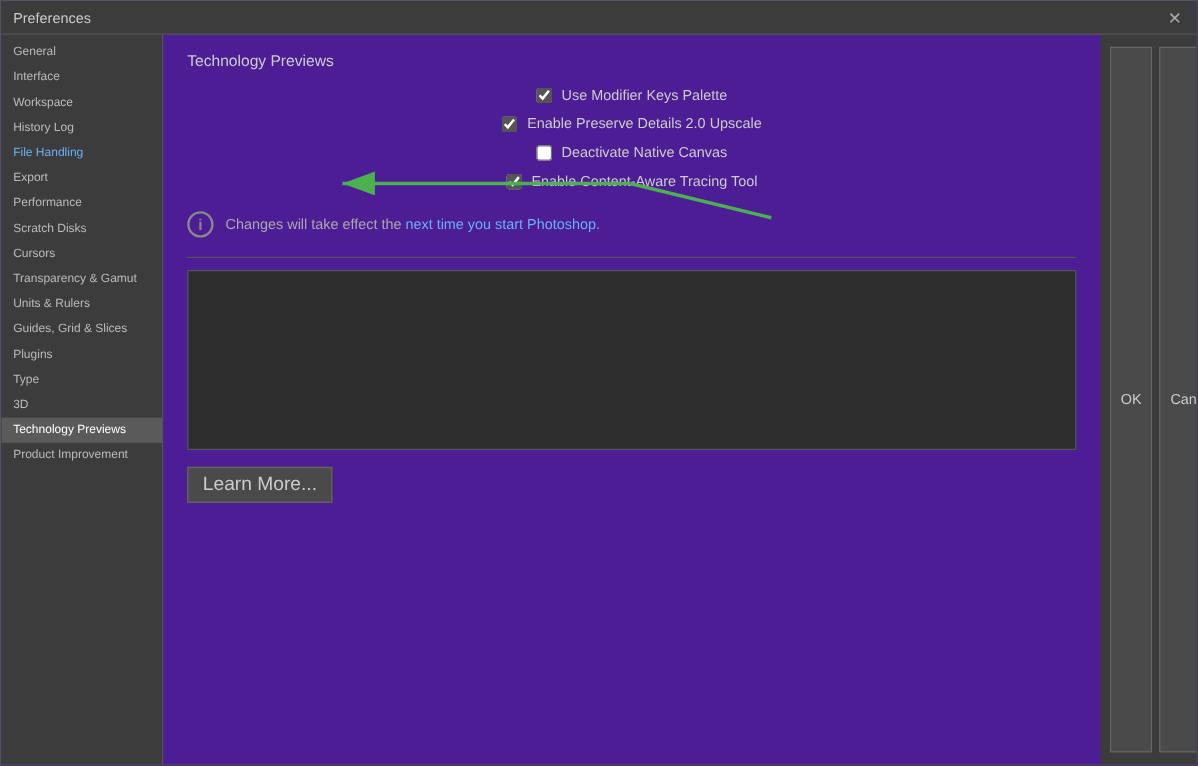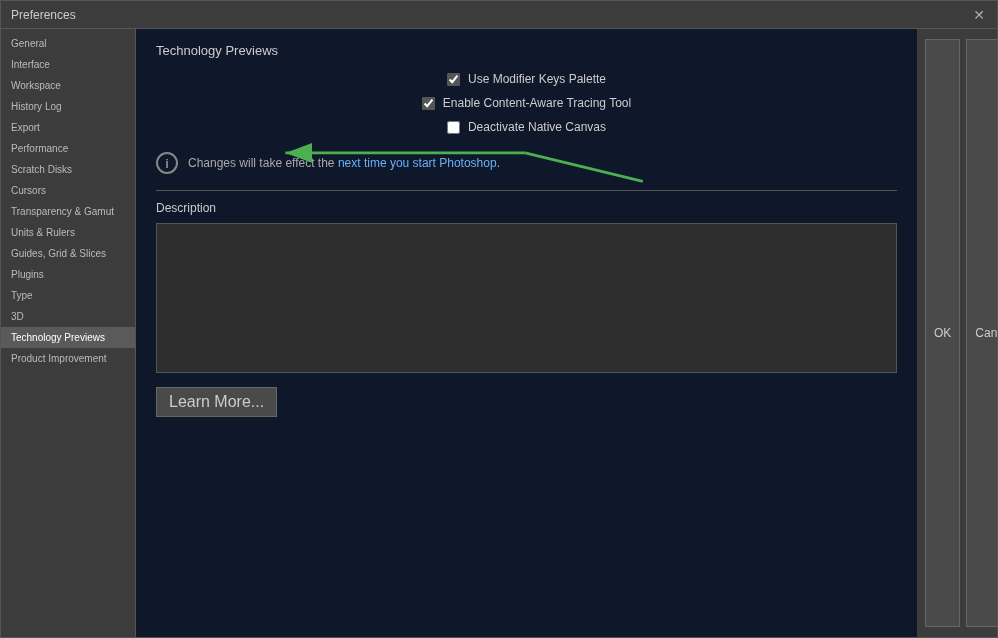--- a/index.html
+++ b/index.html
@@ -9,21 +9,21 @@
       background: #3c3c3c;
       font-family: Arial, sans-serif;
       font-size: 12px;
       color: #ccc;
       overflow: hidden;
     }
 
     .window {
       width: 998px;
       height: 638px;
-      background: #0f172a;
+      background: #4c1d95;
       border: 1px solid #555;
       display: flex;
       flex-direction: column;
     }
 
     .title-bar {
       background: #3c3c3c;
       border-bottom: 1px solid #555;
       height: 28px;
       display: flex;
@@ -233,20 +233,21 @@
     <span class="close-btn">✕</span>
   </div>
 
   <div class="main-content">
 
     <div class="sidebar" id="sidebar-container">
     <div class="sidebar-item">General</div>
         <div class="sidebar-item">Interface</div>
         <div class="sidebar-item">Workspace</div>
         <div class="sidebar-item">History Log</div>
+        <div class="sidebar-item blue">File Handling</div>
         <div class="sidebar-item">Export</div>
         <div class="sidebar-item">Performance</div>
         <div class="sidebar-item">Scratch Disks</div>
         <div class="sidebar-item">Cursors</div>
         <div class="sidebar-item">Transparency &amp; Gamut</div>
         <div class="sidebar-item">Units &amp; Rulers</div>
         <div class="sidebar-item">Guides, Grid &amp; Slices</div>
         <div class="sidebar-item">Plugins</div>
         <div class="sidebar-item">Type</div>
         <div class="sidebar-item">3D</div>
@@ -259,42 +260,45 @@
       <div class="content-area" id="main-content-area">
         <div class="section-title">Technology Previews</div>
 
         
         <div id="checkboxes-container">
         <div class="checkbox-row">
               <input type="checkbox" id="cb1" checked="" style="">
               <label for="cb1" class="checkbox-label">Use Modifier Keys Palette</label>
             </div>
             <div class="checkbox-row">
-              <input type="checkbox" id="cb3" checked="" style="">
-              <label for="cb3" class="checkbox-label">Enable Content-Aware Tracing Tool</label>
+              <input type="checkbox" id="cb2" checked="" style="">
+              <label for="cb2" class="checkbox-label">Enable Preserve Details 2.0 Upscale</label>
             </div>
             <div class="checkbox-row">
               <input type="checkbox" id="cb4" style="">
               <label for="cb4" class="checkbox-label">Deactivate Native Canvas</label>
+            </div>
+            <div class="checkbox-row">
+              <input type="checkbox" id="cb3" checked="" style="">
+              <label for="cb3" class="checkbox-label">Enable Content-Aware Tracing Tool</label>
             </div>
           </div>
 
         
         <div class="info-row">
           <div class="info-icon">i</div>
           <span class="info-text">
             <span>Changes will take effect the </span><span class="highlight">next time you start Photoshop</span><span>.</span>
           </span>
         </div>
 
         <hr class="divider">
 
         
         <div class="description-section">
-          <div class="description-title">Description</div>
           <div class="description-box"></div>
         </div>
 
         
         <button class="learn-more-btn">Learn More...</button>
       </div>
 
       <svg class="annotation-svg" viewBox="0 0 863 638" preserveAspectRatio="none">
 
         <defs>

